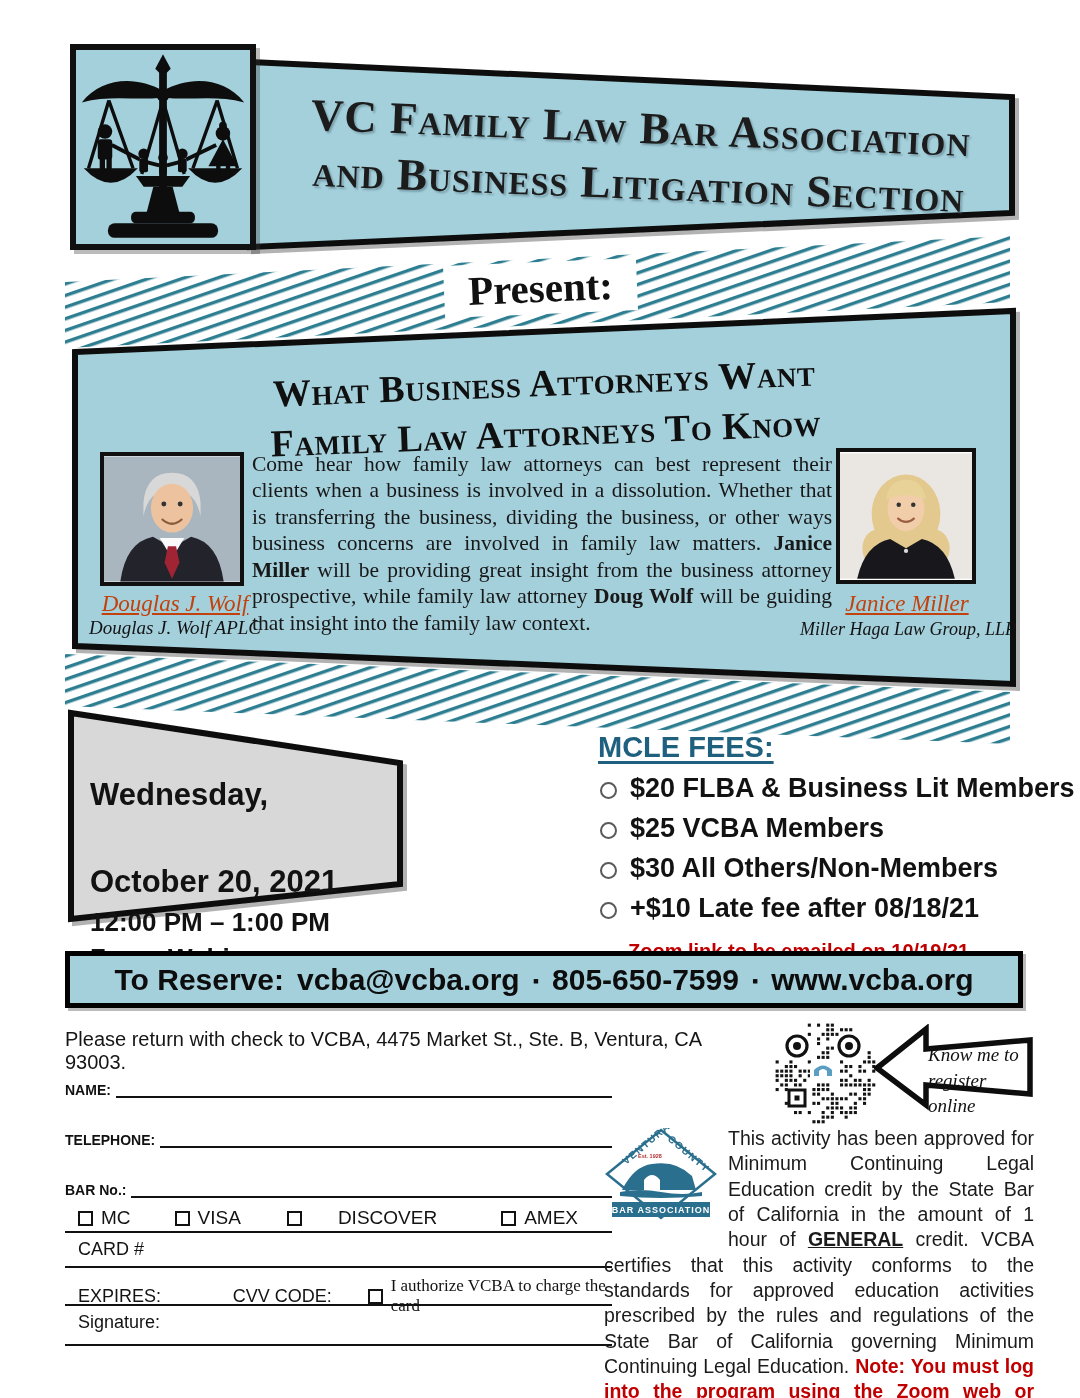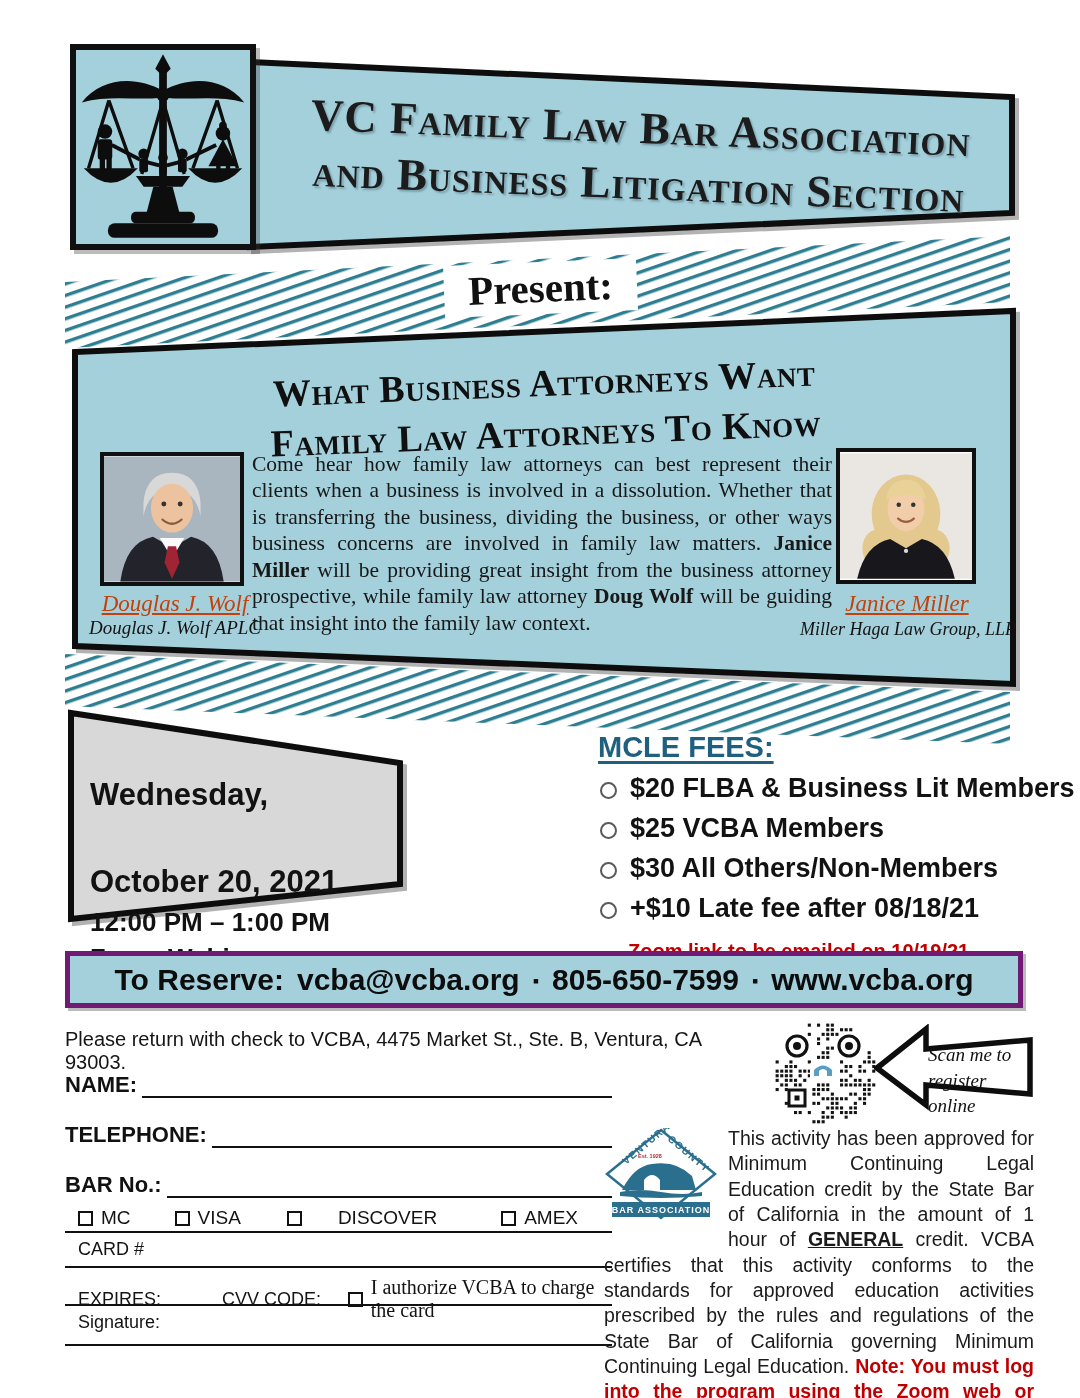--- a/index.html
+++ b/index.html
@@ -44,37 +44,37 @@
   #fees{left:598px;top:731px;width:442px;z-index:2;font-family:"Liberation Sans",sans-serif;}
   #fees-heading{font-size:29px;font-weight:bold;color:#1f607f;text-decoration:underline;
                 text-decoration-thickness:3px;text-underline-offset:4px;}
   .fee-row{display:flex;align-items:flex-start;margin-top:9px;}
   .fee-bullet{flex:0 0 13px;width:13px;height:13px;border:2px solid #5a5a5a;border-radius:50%;
               margin:9px 13px 0 2px;}
   .fee-text{font-size:27px;font-weight:bold;color:#121212;white-space:nowrap;}
   #fees-note{margin:16px 0 0 30px;font-size:20px;font-weight:bold;color:#c00000;}
 
   
-  #reserve-bar{left:65px;top:951px;width:958px;height:57px;background:#a4d0dc;border:5px solid #701a75;
+  #reserve-bar{left:65px;top:951px;width:958px;height:57px;background:#a4d0dc;border:5px solid #000000;
                box-sizing:border-box;display:flex;align-items:center;justify-content:center;gap:13px;
                font-family:"Liberation Sans",sans-serif;font-size:30px;font-weight:bold;color:#0d0d0d;z-index:2;
                box-shadow:3px 3px 0 rgba(60,60,60,.35);}
   #reserve-bar .sep{font-size:18px;transform:translateY(2px);}
 
   #mail-line{left:65px;top:1028px;width:700px;font-family:"Liberation Sans",sans-serif;font-size:20px;
              color:#151515;z-index:2;}
 
   
   #scan-text{left:928px;top:1042px;width:104px;font-style:italic;font-size:19px;line-height:1.35;
              color:#111;z-index:3;}
 
   
   .form-row{left:65px;width:547px;display:flex;align-items:flex-end;z-index:2;
             font-family:"Liberation Sans",sans-serif;}
-  .form-label{font-size:22px;font-weight:bold;color:#111;white-space:nowrap;}
+  .form-label{font-size:14px;font-weight:bold;color:#111;white-space:nowrap;}
   .write-line{flex:1;border-bottom:2.5px solid #111;height:24px;margin-left:5px;}
   .hline{left:65px;width:547px;border-top:2.5px solid #111;z-index:2;}
   .cb{width:15px;height:15px;border:2.5px solid #111;box-sizing:border-box;background:#fff;
       display:inline-block;margin-right:8px;flex:0 0 auto;}
   .cb-item{display:flex;align-items:center;font-size:19px;color:#131313;}
   #cc-row{left:78px;top:1207px;width:534px;display:flex;z-index:2;font-family:"Liberation Sans",sans-serif;}
   .small-label{font-family:"Liberation Sans",sans-serif;font-size:18px;color:#131313;z-index:2;}
 
   
   #accreditation{left:604px;top:1126px;width:430px;z-index:2;font-family:"Liberation Sans",sans-serif;
@@ -402,21 +402,21 @@
       <rect x="46" y="50" width="26" height="18" rx="3" fill="#ffffff"></rect>
       <path d="M50,64 L50,58 Q59,49 68,58 L68,64 Z" fill="#5b9ec4"></path>
       <path d="M55,64 L55,59 Q59,55 63,59 L63,64 Z" fill="#ffffff"></path>
     </g>
   </svg>
 
   <svg class="abs" style="left:874px;top:1024px;z-index:2;" width="160" height="88" viewBox="0 0 160 88">
     <polygon points="3,44 52,5 52,25 156,16 156,70 52,61 52,81" fill="#ffffff" stroke="#0d0d0d" stroke-width="5.5" stroke-linejoin="miter"></polygon>
   </svg>
   <div class="abs" id="scan-text">
-    <div>Scan me to</div>
+    <div>Know me to</div>
     <div>register online</div>
   </div>
 
   <div class="abs form-row" style="top:1072px;">
     <span class="form-label">NAME:</span>
     <span class="write-line"></span>
   </div>
   <div class="abs form-row" style="top:1122px;">
     <span class="form-label">TELEPHONE:</span>
     <span class="write-line"></span>
@@ -445,21 +445,21 @@
     </span>
   </div>
 
   <div class="abs hline" style="top:1231px;"></div>
   <div class="abs small-label" style="left:78px;top:1239px;">CARD #</div>
   <div class="abs hline" style="top:1266px;"></div>
 
   <div class="abs" style="left:78px;top:1276px;width:534px;display:flex;align-items:center;z-index:2;">
     <span class="small-label" style="position:static;width:172px;">EXPIRES:</span>
     <span class="small-label" style="position:static;width:150px;">CVV CODE:</span>
-    <span class="cb-item" style="font-size:20px;">
+    <span class="cb-item" style="font-size:17px;">
       <span class="cb"></span>
       <span>I authorize VCBA to charge the card</span>
     </span>
   </div>
 
   <div class="abs hline" style="top:1304px;"></div>
   <div class="abs small-label" style="left:78px;top:1312px;">Signature:</div>
   <div class="abs hline" style="top:1344px;"></div>
 
   <div class="abs" id="accreditation">

